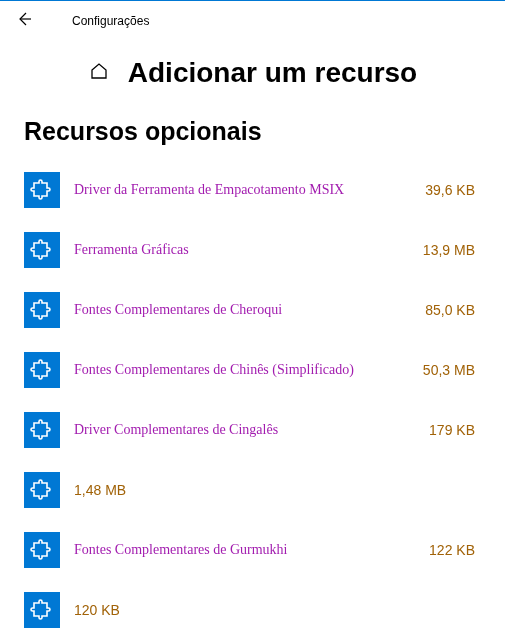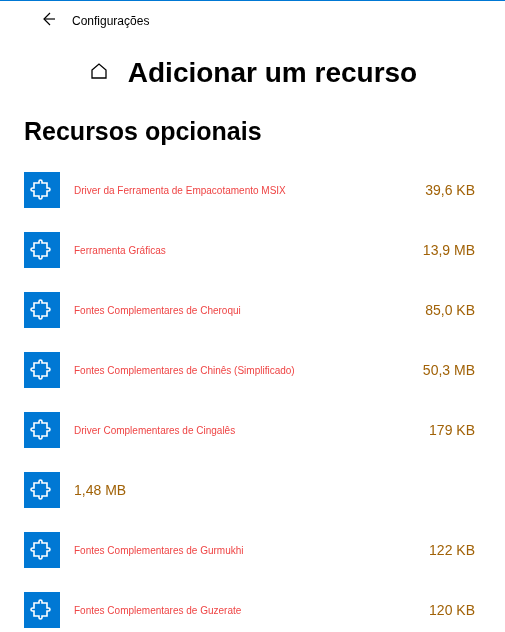--- a/index.html
+++ b/index.html
@@ -13,22 +13,21 @@
       width: 505px;
       height: 632px;
       overflow: hidden;
       color: #000000;
       border-top: 1px solid #0078d4;
     }
     .header-bar {
       display: flex;
       align-items: center;
       padding: 12px 16px 8px 16px;
-      gap: 16px;
-      margin-left: 24px;
+      gap: 40px;
     }
     .back-arrow {
       width: 16px;
       height: 16px;
       display: flex;
       align-items: center;
       justify-content: center;
       cursor: pointer;
     }
     .back-arrow svg {
@@ -90,23 +89,24 @@
       align-items: center;
       justify-content: center;
       flex-shrink: 0;
     }
     .feature-icon svg {
       width: 24px;
       height: 24px;
     }
     .feature-name {
       flex: 1;
-      font-size: 10px;
-      color: #ef4444;
+      font-size: 14px;
+      color: #a21caf;
       font-weight: 400;
+      font-family: Liberation Serif, serif;
     }
     .feature-size {
       font-size: 14px;
       color: #a16207;
       font-weight: 400;
       padding-right: 6px;
     }
   </style>
 </head>
 <body>
@@ -198,16 +198,15 @@
       </div>
       <div class="feature-name">Fontes Complementares de Gurmukhi</div>
       <div class="feature-size">122 KB</div>
     </div>
     <div class="feature-item">
       <div class="feature-icon">
         <svg viewBox="0 0 24 24" fill="none" stroke="#ffffff" stroke-width="1.6">
   <path d="M4 5 L9 5 L9 3.5 A1.5 1.5 0 0 1 12 3.5 L12 5 L17 5 L17 10 L18.5 10 A1.5 1.5 0 0 1 18.5 13 L17 13 L17 18 L12 18 L12 19.5 A1.5 1.5 0 0 1 9 19.5 L9 18 L4 18 L4 13 L2.5 13 A1.5 1.5 0 0 1 2.5 10 L4 10 Z"></path>
 </svg>
       </div>
-      <div class="feature-name">Fontes Complementares de Guzerate</div>
       <div class="feature-size">120 KB</div>
     </div>
   </div>
 
 </body></html>

